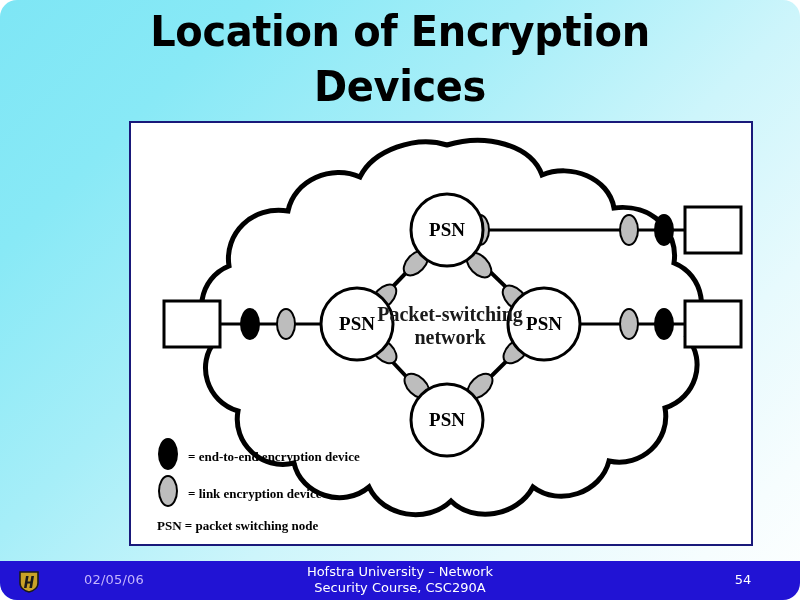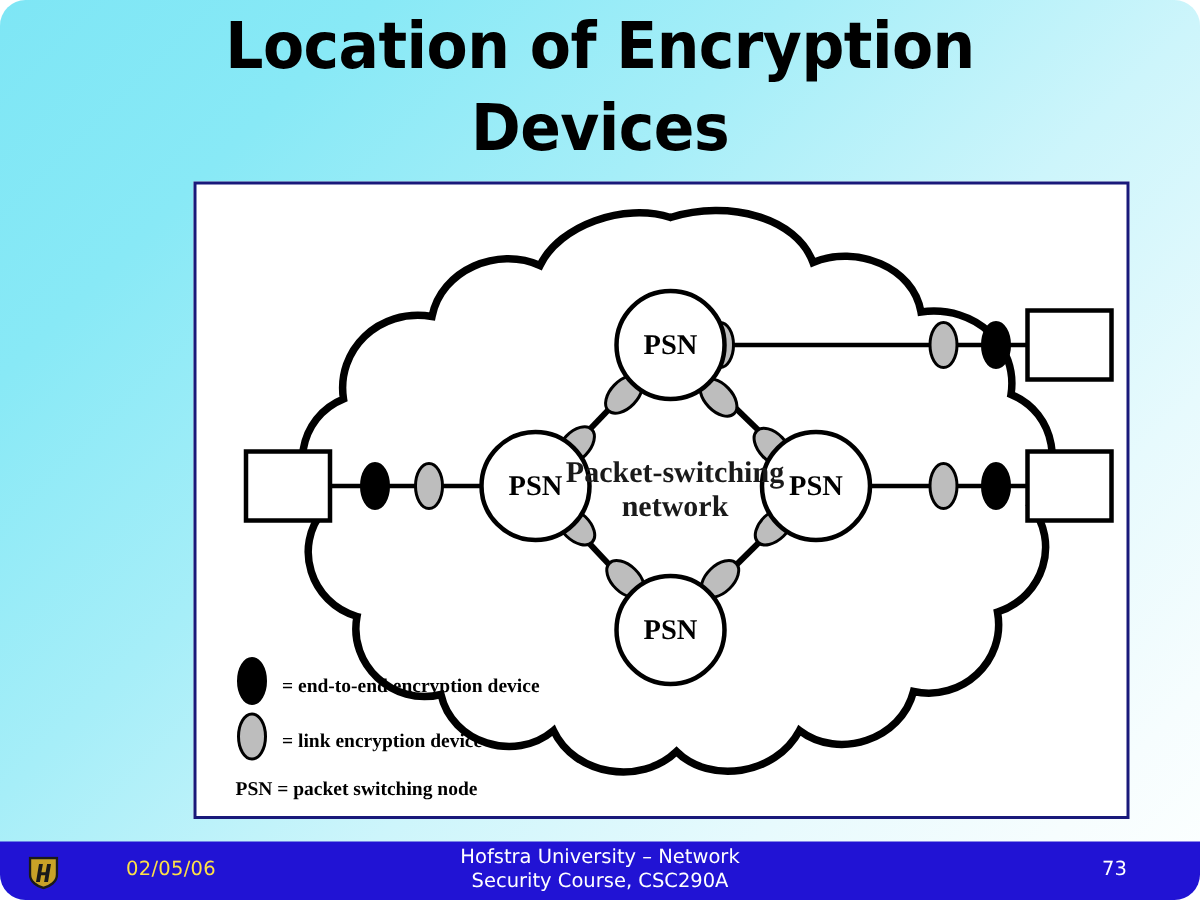--- a/index.html
+++ b/index.html
@@ -83,21 +83,21 @@
     position: absolute;
     left: 19px;
     top: 10px;
     width: 20px;
     height: 22px;
   }
   #footer-date {
     position: absolute;
     left: 84px;
     top: 11px;
-    color: #fde047;
+    color: #c4b5fd;
     font-family: "DejaVu Sans", sans-serif;
     font-size: 13px;
     letter-spacing: 0.2px;
   }
   #footer-center {
     position: absolute;
     left: 250px;
     top: 3px;
     width: 300px;
     text-align: center;
@@ -259,16 +259,16 @@
       <path d="M1 1 H19 V12 C19 17, 14 20, 10 21 C6 20, 1 17, 1 12 Z" fill="#c9a227" stroke="#1a1a1a" stroke-width="1.6"></path>
       <path d="M7 5 L9.6 5 L8.6 10.5 L11.4 10.5 L12.4 5 L15 5
                L13 17 L10.4 17 L11.2 12.5 L8.4 12.5 L7.6 17 L5 17 Z" fill="#1a1a1a"></path>
     </svg>
 
     <div id="footer-date">02/05/06</div>
 
     <div id="footer-center">Hofstra University – Network
 Security Course, CSC290A</div>
 
-    <div id="footer-page">73</div>
+    <div id="footer-page">54</div>
   </div>
 
 </div>
 
 </body></html>

